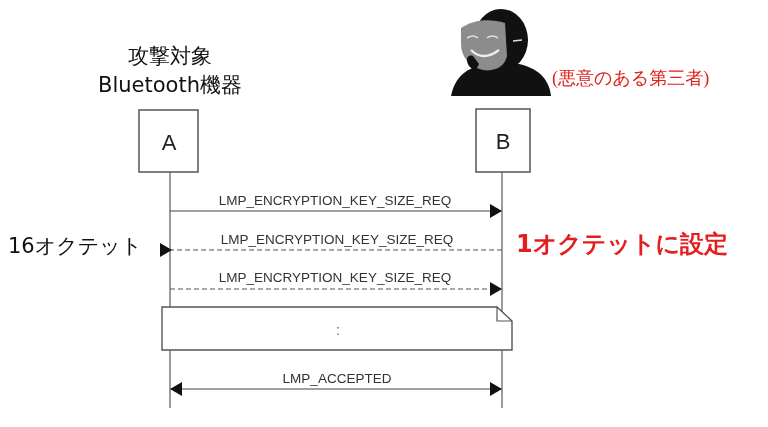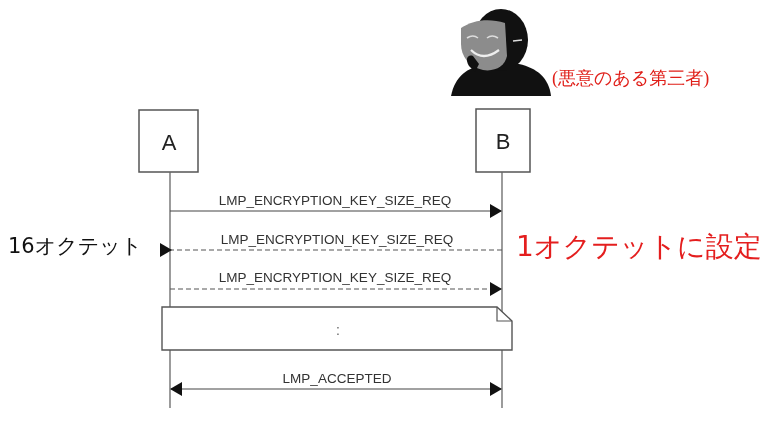--- a/index.html
+++ b/index.html
@@ -2,27 +2,29 @@
 <html><head>
 <meta charset="utf-8">
 <style>
   html, body { margin:0; padding:0; background:#ffffff; }
   body { width:768px; height:427px; position:relative; overflow:hidden;
          font-family:"DejaVu Sans", sans-serif; }
   .abs { position:absolute; }
   .target-label { left:80px; width:180px; text-align:center; color:#111; font-size:21px; line-height:29px; }
   .attacker-label { left:552px; top:66px; color:#e0201a; font-size:18px; white-space:nowrap;font-family:Liberation Serif, serif; }
   .side-label { color:#111; font-size:21px; white-space:nowrap;margin-top:40px; }
-  .red-note { left:516px; top:228px; color:#e41e1e; font-size:28px; font-weight:normal; white-space:nowrap; }
+  .red-note { left:516px; top:228px; color:#e41e1e; font-size:24px; font-weight:bold; white-space:nowrap; }
   svg text { font-family:"Liberation Sans", sans-serif; }
 </style>
 </head>
 <body>
 
 <div class="abs target-label" style="top:42px;">
+  <div>攻撃対象</div>
+  <div>Bluetooth機器</div>
 </div>
 
 <svg class="abs" style="left:445px; top:4px;" width="110" height="94" viewBox="0 0 110 94">
 
   <path d="M6 92 C10 72 22 64 40 60 L74 60 C92 64 104 74 106 92 Z" fill="#111"></path>
 
   <ellipse cx="56" cy="36" rx="27" ry="31" fill="#111"></ellipse>
 
   <rect x="42" y="56" width="28" height="10" fill="#111"></rect>
 

